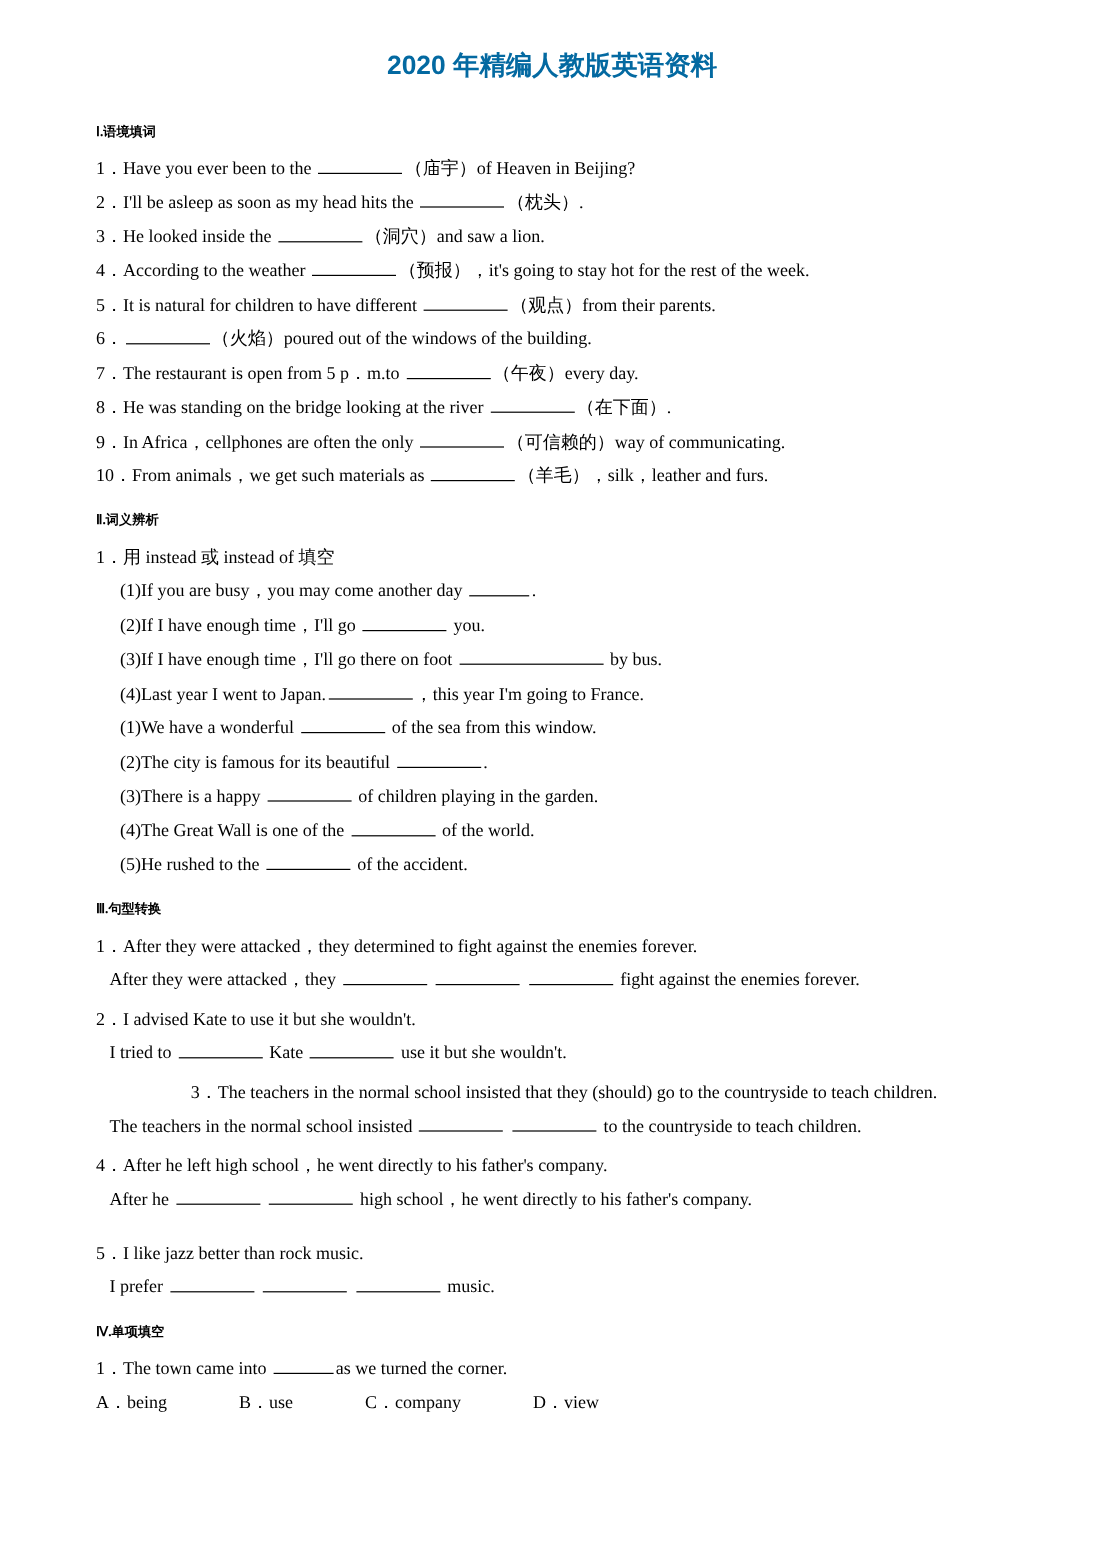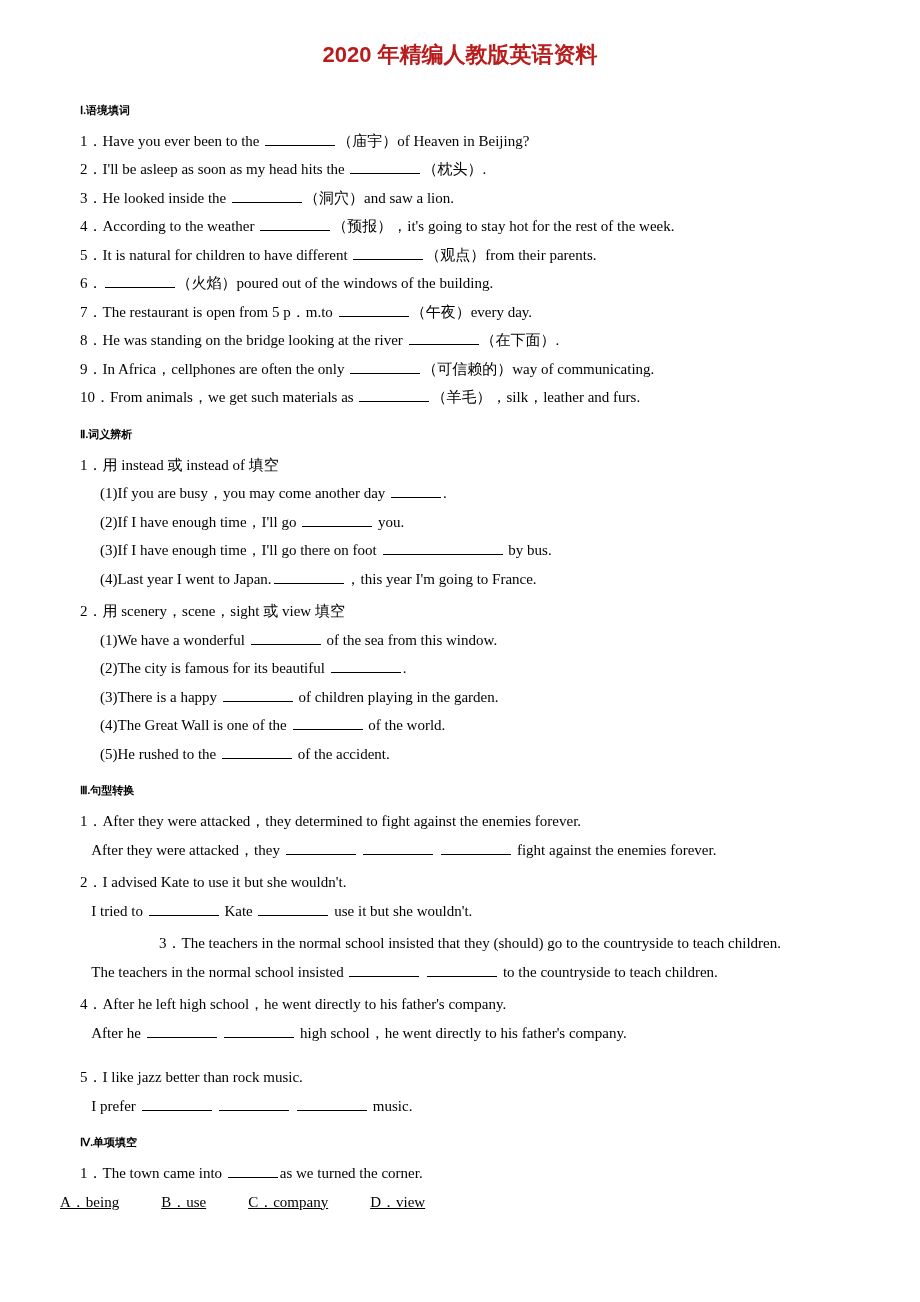--- a/index.html
+++ b/index.html
@@ -13,21 +13,21 @@
       background: #ffffff;
       font-family: "SimSun", "宋体", serif;
       font-size: 15px;
       color: #000000;
       padding: 40px 60px;
     }
     .page-title {
       text-align: center;
       font-size: 22px;
       font-weight: bold;
-      color: #b91c1c;
+      color: #0369a1;
       margin-bottom: 30px;
       font-family: "SimHei", "黑体", sans-serif;
     }
     .section-title {
       text-align: center;
       font-size: 18px;
       font-weight: bold;
       margin-bottom: 16px;
     }
     .part-heading {
@@ -60,23 +60,23 @@
       border-bottom: 1px solid #000;
       min-width: 50px;
       margin: 0 2px;
     }
     .sub-item {
       margin-left: 40px;
       line-height: 1.9;
     }
     .mc-row {
       display: flex;
-      gap: 42px;
-      line-height: 1.9;
-      text-decoration: underline;
+      gap: 60px;
+      margin-left: 20px;
+      line-height: 1.9;
     }
   </style>
 </head>
 <body>
 
 <div>
 
   <div class="page-title">2020 年精编人教版英语资料</div>
 
 
@@ -125,21 +125,20 @@
     <div class="sub-item">
       (2)If I have enough time，I'll go <span class="blank"></span> you.
     </div>
     <div class="sub-item">
       (3)If I have enough time，I'll go there on foot <span class="blank-long"></span> by bus.
     </div>
     <div class="sub-item">
       (4)Last year I went to Japan.<span class="blank"></span>，this year I'm going to France.
     </div>
 
-    <div class="item" style="margin-top:4px;">2．用 scenery，scene，sight 或 view 填空</div>
     <div class="sub-item">
       (1)We have a wonderful <span class="blank"></span> of the sea from this window.
     </div>
     <div class="sub-item">
       (2)The city is famous for its beautiful <span class="blank"></span>.
     </div>
     <div class="sub-item">
       (3)There is a happy <span class="blank"></span> of children playing in the garden.
     </div>
     <div class="sub-item">

